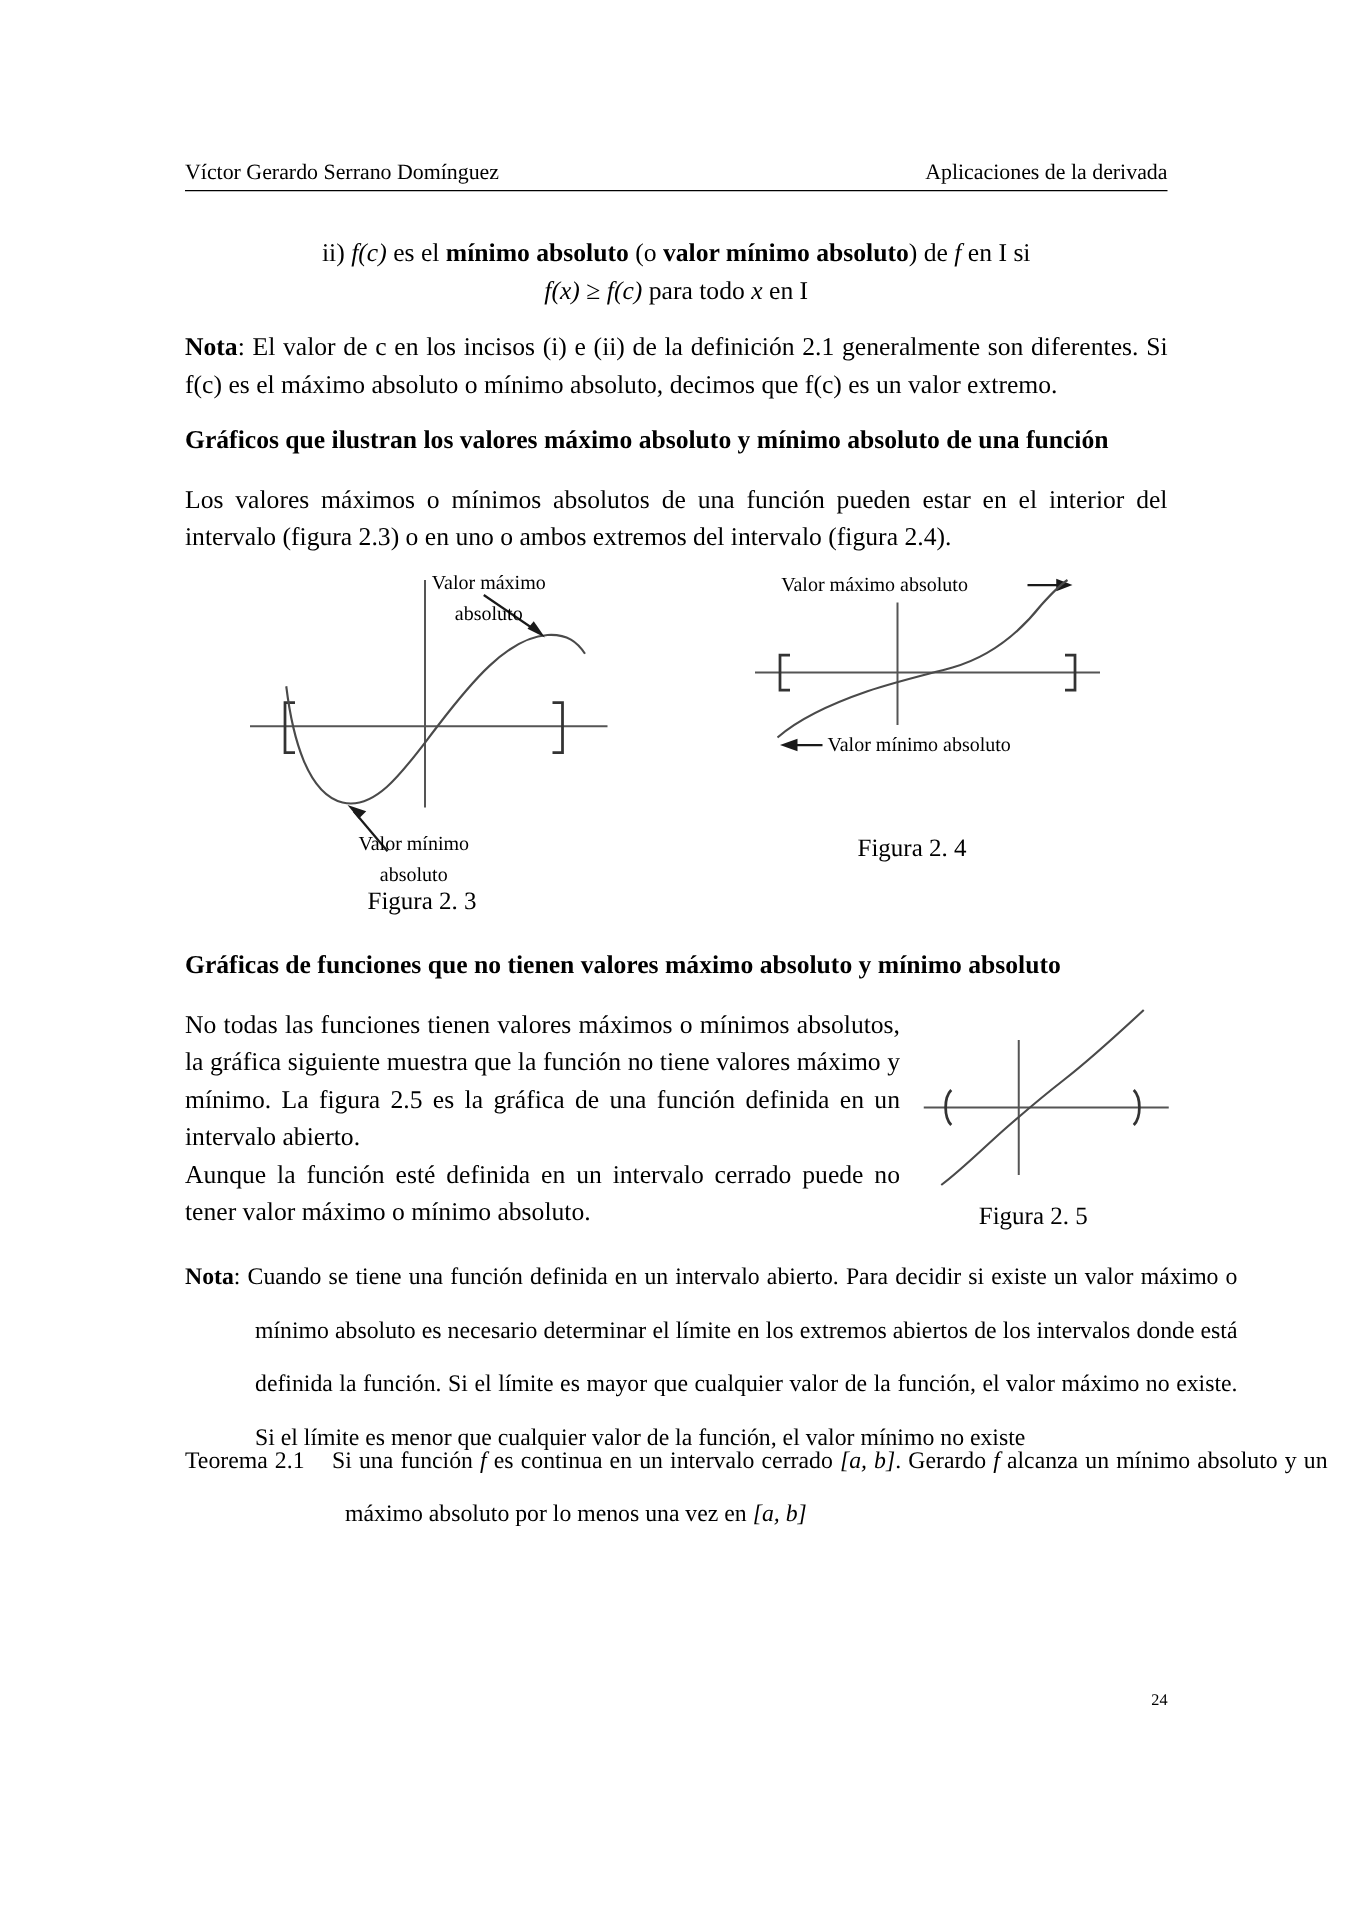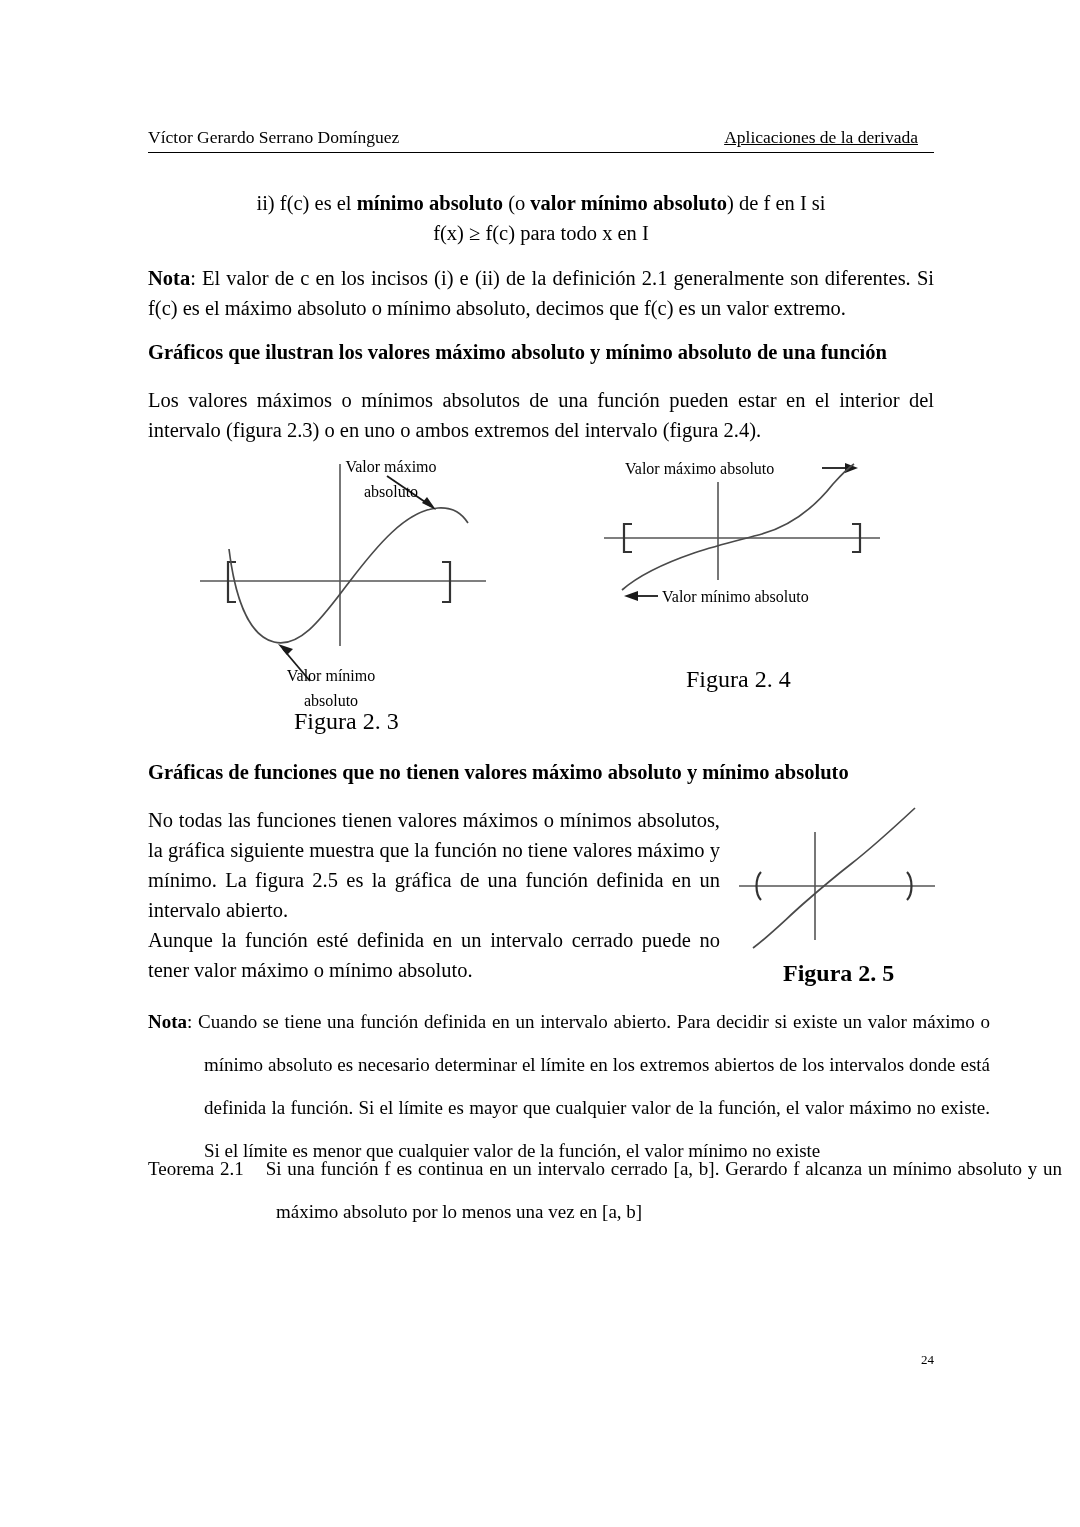--- a/index.html
+++ b/index.html
@@ -32,52 +32,52 @@
     font-size: 17.5px;
     line-height: 22px;
   }
   .header .left {
     position: absolute;
     left: 0; top: 0;
     white-space: nowrap;
   }
   .header .right {
     position: absolute;
-    right: 16px; top: 0;
-    white-space: nowrap;
-    text-decoration: underline;
+    right: 0; top: 0;
+    white-space: nowrap;
   }
   
   .block {
     position: absolute;
     font-size: 20.5px;
     line-height: 30px;
   }
   .justify { text-align: justify; text-align-last: left; }
   .center { text-align: center; }
   b, .b { font-weight: bold; }
   .mi {
     font-family: "Liberation Serif", "DejaVu Serif", serif;
+    font-style: italic;
     margin-top: 16px;
   }
 
   
   .hang {
     position: absolute;
     font-size: 19px;
     line-height: 43px;
     text-align: justify;
     text-align-last: left;
   }
 
   
   .figure { position: absolute; }
   .figcap {
     position: absolute;
-    font-size: 24px;
+    font-size: 20px;
     line-height: 26px;
     white-space: nowrap;
   }
   .fig-label {
     position: absolute;
     font-size: 16px;
     line-height: 25px;
     white-space: nowrap;
     text-align: center;
   }
@@ -180,21 +180,21 @@
 
     <div class="figcap" style="left:96px; top:216px;">Figura 2. 4</div>
   </div>
 
   <div class="block b" style="left:148px; top:757px; width:800px;">Gráficas de funciones que no tienen valores máximo absoluto y mínimo absoluto</div>
 
   <div class="block justify" style="left:148px; top:805px; width:572px;">No todas las funciones tienen valores máximos o mínimos absolutos, la gráfica siguiente muestra que la función no tiene valores máximo y mínimo. La figura 2.5 es la gráfica de una función definida en un intervalo abierto.</div>
 
   <div class="block justify" style="left:148px; top:925px; width:572px;">Aunque la función esté definida en un intervalo cerrado puede no tener valor máximo o mínimo absoluto.</div>
 
-  <div class="figure" style="left:735px; top:790px; width:215px; height:200px;font-weight:bold;">
+  <div class="figure" style="left:735px; top:790px; width:215px; height:200px;">
 
     <svg width="215" height="160" viewBox="0 0 215 160">
 
       <line x1="4" y1="96" x2="200" y2="96" stroke="#555" stroke-width="1.6"></line>
 
       <line x1="80" y1="42" x2="80" y2="150" stroke="#555" stroke-width="1.6"></line>
 
       <path d="M 26 82 C 20 88, 20 104, 26 110" fill="none" stroke="#333" stroke-width="2.2"></path>
 
       <path d="M 172 82 C 178 88, 178 104, 172 110" fill="none" stroke="#333" stroke-width="2.2"></path>

